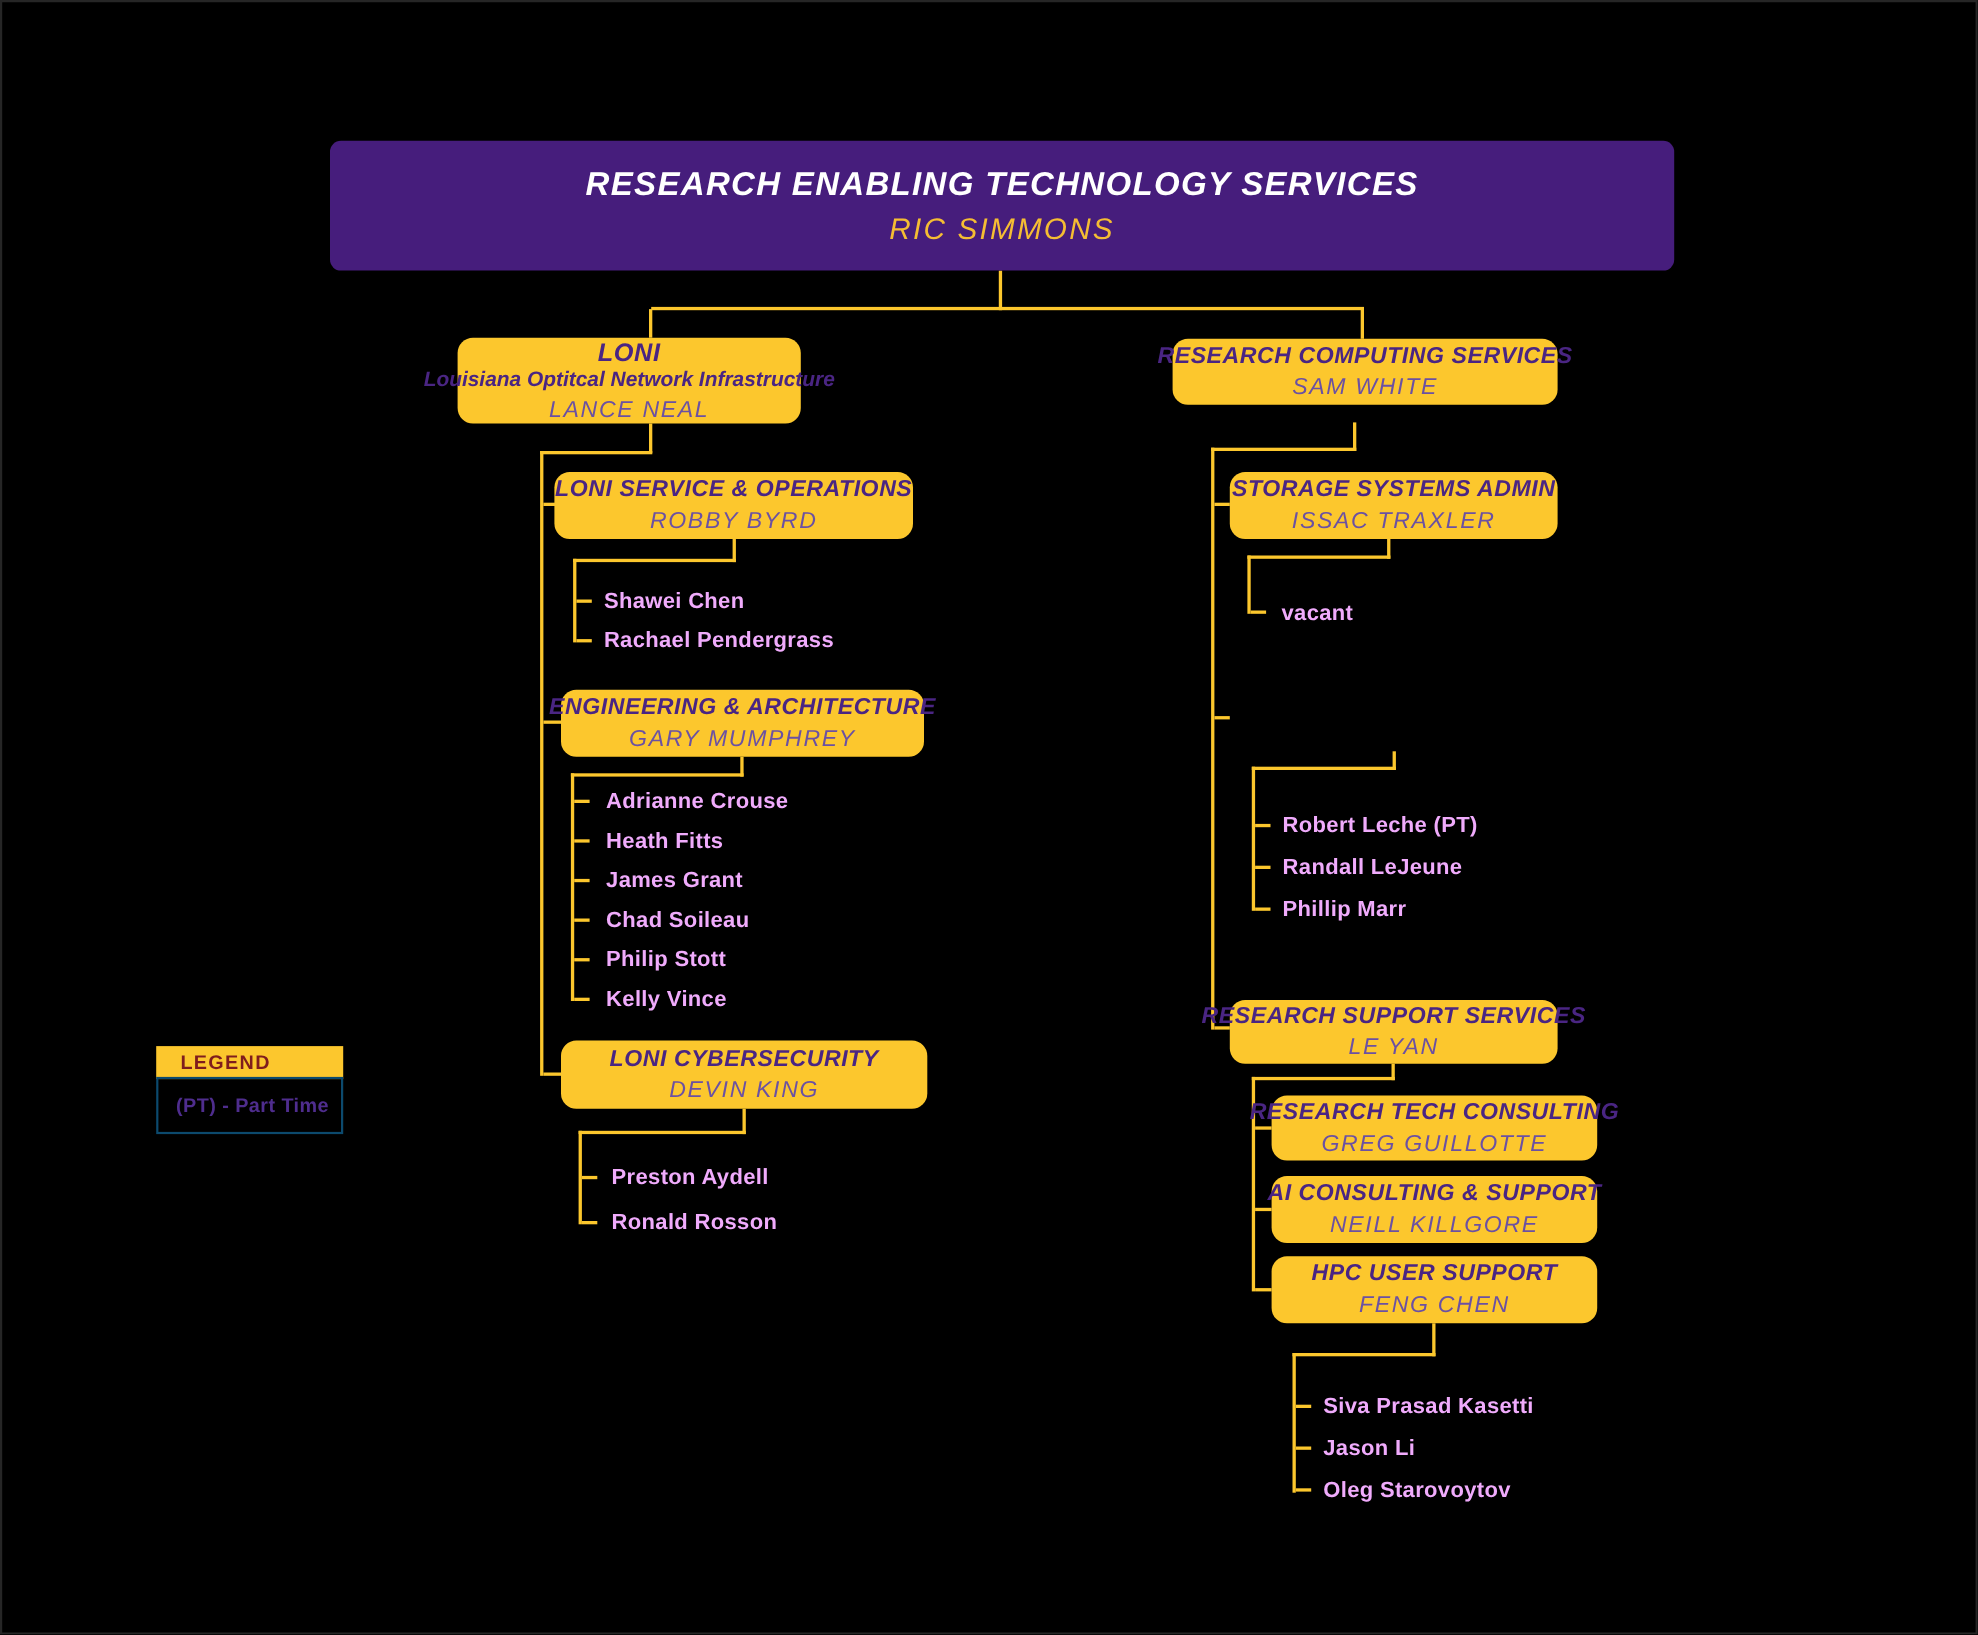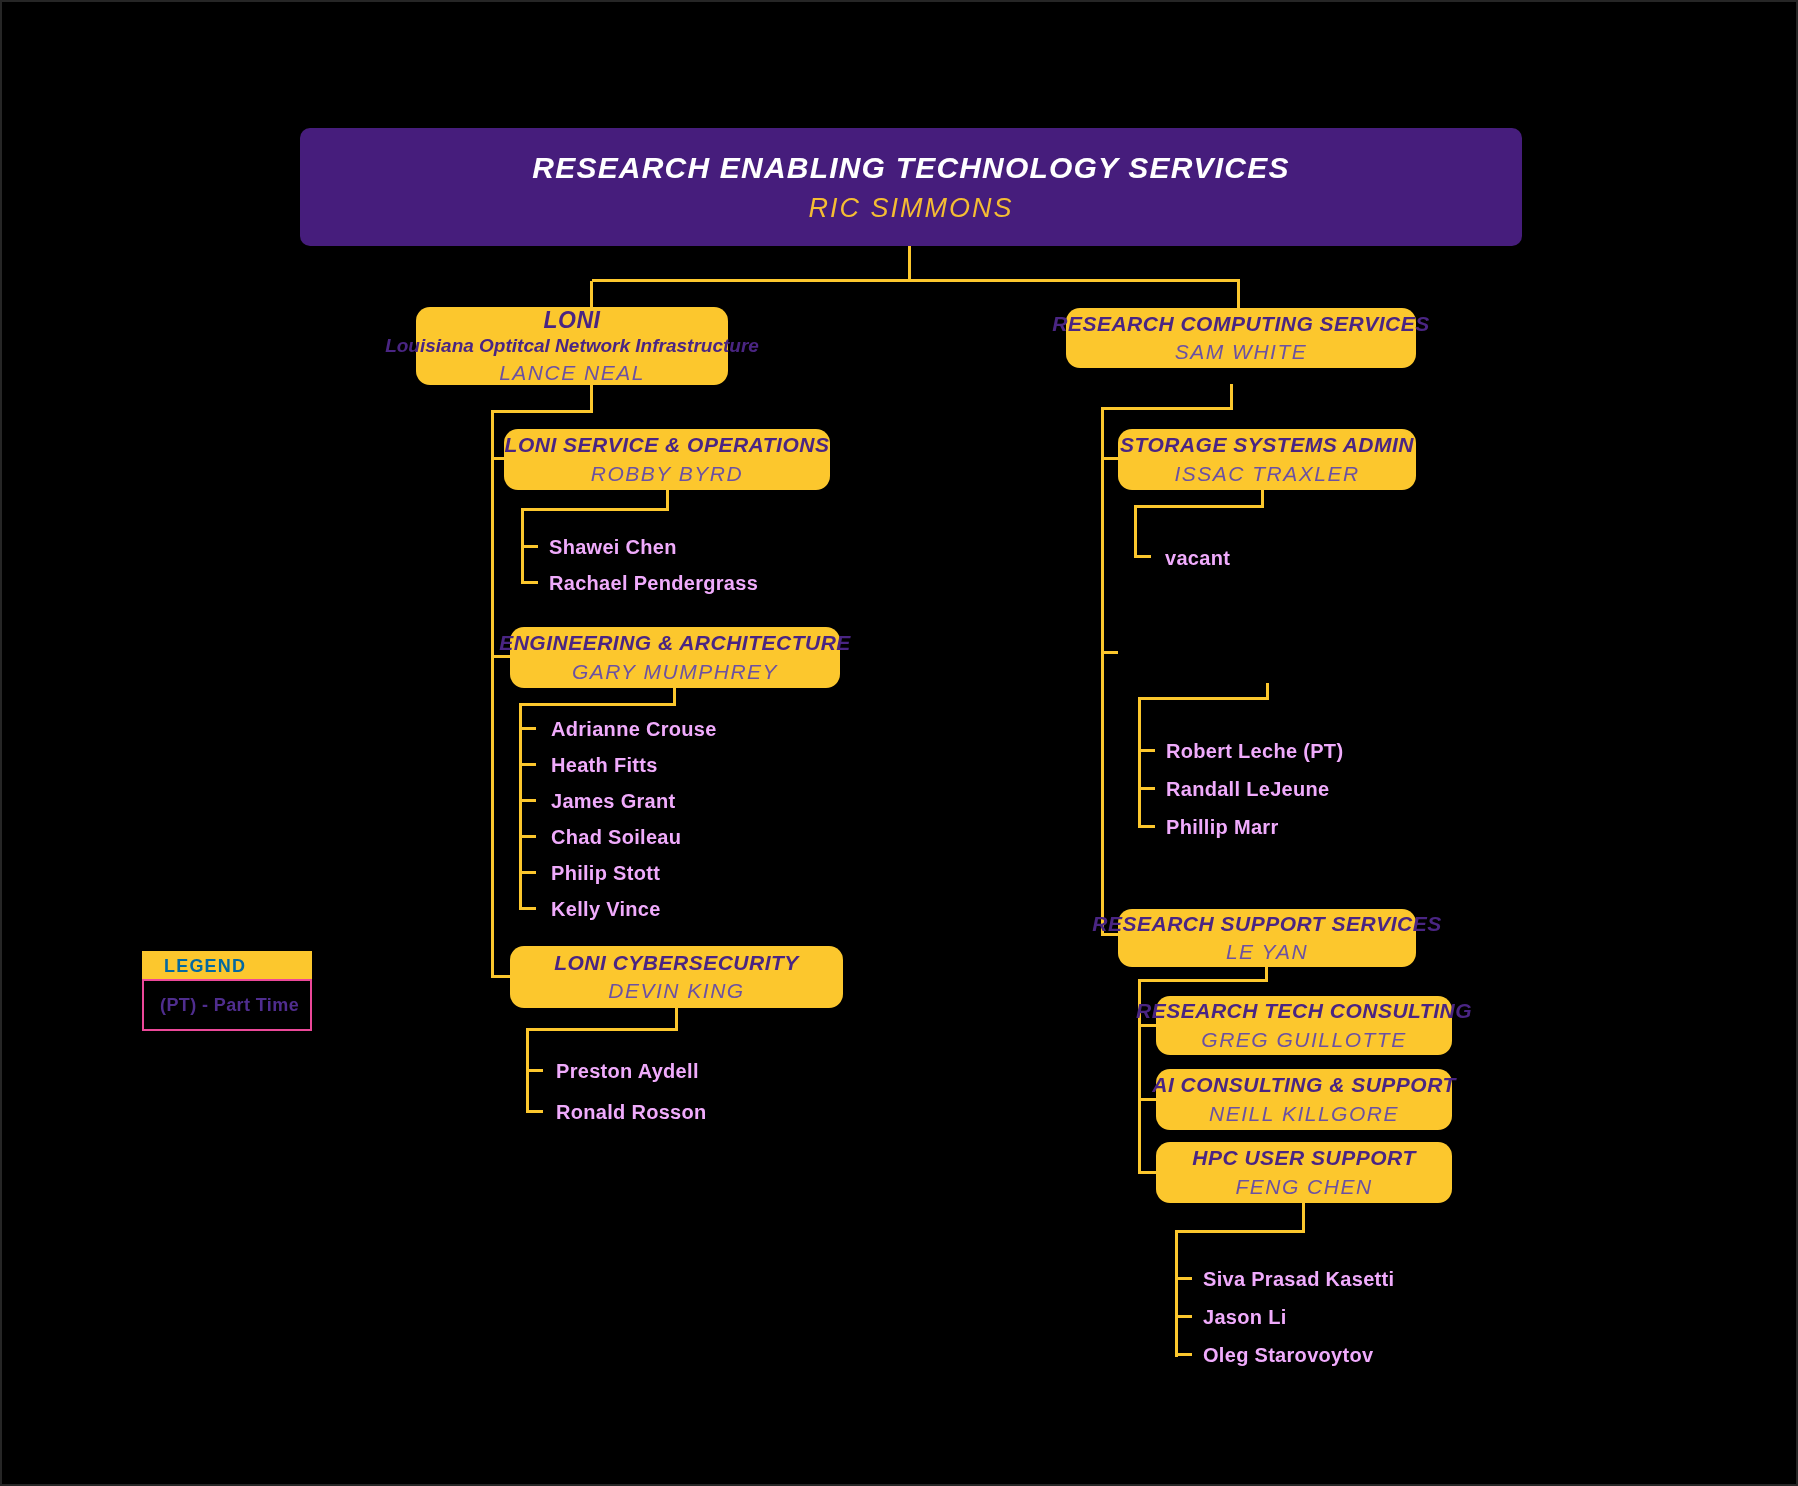--- a/index.html
+++ b/index.html
@@ -45,25 +45,25 @@
   }
   .leaf{
     position:absolute;transform:translateY(-50%);
     font-weight:bold;font-size:20px;color:#f0abfc;
     letter-spacing:.3px;white-space:nowrap;
   }
   .legend-header{
     position:absolute;background:#FCC72D;
     display:flex;align-items:center;
     padding-left:22px;box-sizing:border-box;
-    font-weight:bold;color:#0369a1;
+    font-weight:bold;color:#7f1d1d;
     font-size:18px;letter-spacing:1.2px;
   }
   .legend-body{
-    position:absolute;border:2px solid #ec4899;
+    position:absolute;border:2px solid #0c4a6e;
     display:flex;align-items:center;
     padding-left:16px;box-sizing:border-box;
     font-weight:bold;color:#4F2D8E;
     font-size:18px;letter-spacing:.4px;
   }
 </style>
 </head>
 <body>
 
 <div class="canvas">

